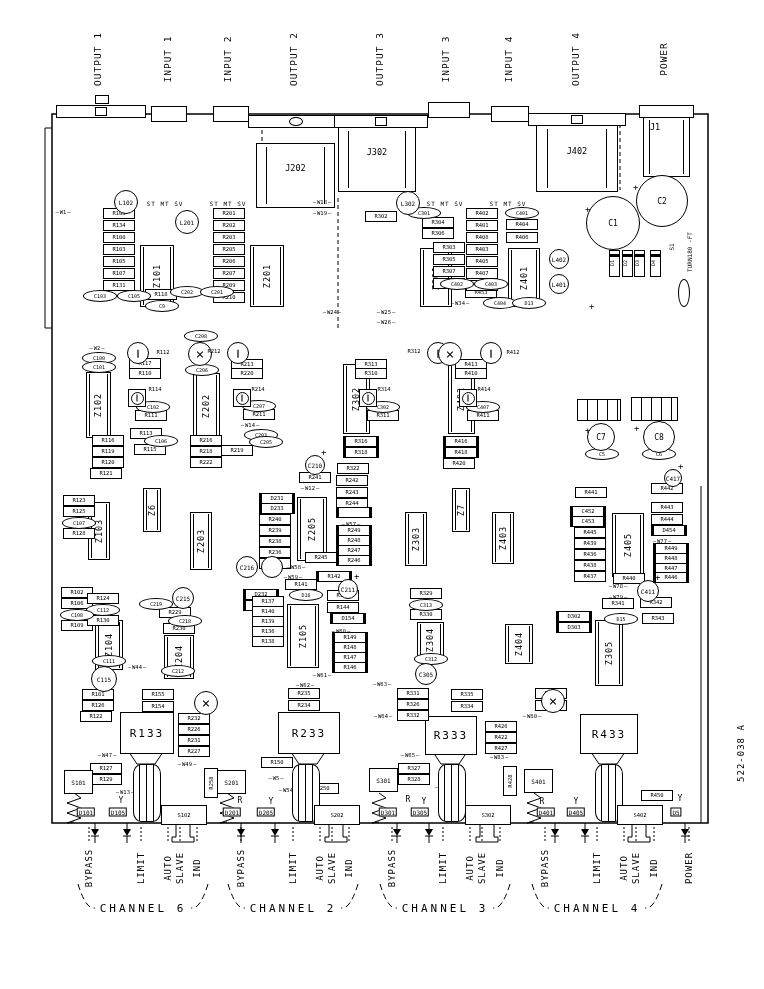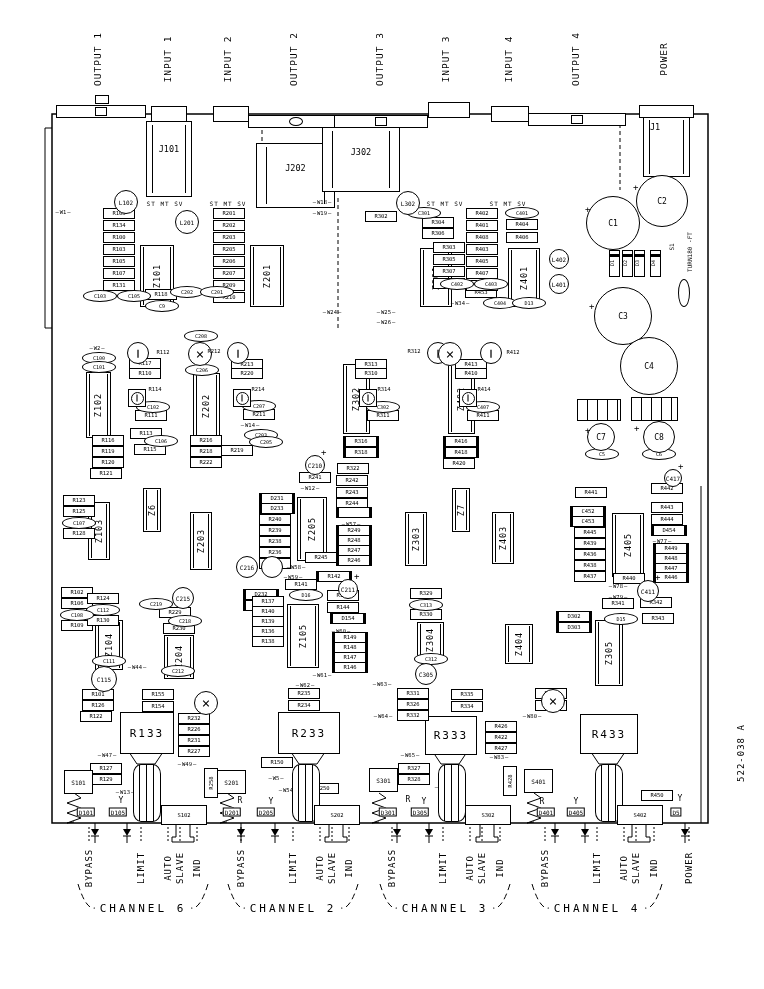--- a/index.html
+++ b/index.html
@@ -154,43 +154,43 @@
     <div class="toplbl" style="left: 167px; top: 59px;">INPUT 1</div>
     <div class="toplbl" style="left: 227px; top: 59px;">INPUT 2</div>
     <div class="toplbl" style="left: 293px; top: 59px;">OUTPUT 2</div>
     <div class="toplbl" style="left: 379px; top: 59px;">OUTPUT 3</div>
     <div class="toplbl" style="left: 445px; top: 59px;">INPUT 3</div>
     <div class="toplbl" style="left: 508px; top: 59px;">INPUT 4</div>
     <div class="toplbl" style="left: 575px; top: 59px;">OUTPUT 4</div>
     <div class="toplbl" style="left: 663px; top: 59px;">POWER</div>
     <div class="plate" style="left: 56px; top: 105px; width: 88px; height: 11px;"></div>
     <div class="pin" style="left: 95px; top: 107px; width: 10px; height: 7px;"></div>
-    <div class="conn" style="left: 146px; top: 121px; width: 44px; height: 74px;">
-      <div class="inner" style="left: 12%;"></div>
-      <div class="inner" style="right: 12%;"></div>
-      <div class="connlbl">J101</div>
-    </div>
     <div class="plate" style="left: 151px; top: 106px; width: 34px; height: 14px;"></div>
     <div class="plate" style="left: 213px; top: 106px; width: 34px; height: 14px;"></div>
     <div class="conn" style="left: 256px; top: 143px; width: 77px; height: 63px;">
       <div class="inner" style="left: 12%;"></div>
       <div class="inner" style="right: 12%;"></div>
       <div class="connlbl">J202</div>
     </div>
     <div class="plate" style="left: 248px; top: 115px; width: 93px; height: 11px;"></div>
     <div class="pin" style="border-radius: 50%; left: 288.5px; top: 117px; width: 12px; height: 7px;"></div>
-    <div class="conn" style="left: 322px; top: 127px; width: 76px; height: 63px;">
+    <div class="conn" style="left: 338px; top: 127px; width: 76px; height: 63px;">
       <div class="inner" style="left: 12%;"></div>
       <div class="inner" style="right: 12%;"></div>
       <div class="connlbl">J302</div>
     </div>
     <div class="plate" style="left: 334px; top: 115px; width: 92px; height: 11px;"></div>
     <div class="pin" style="left: 375px; top: 117px; width: 10px; height: 7px;"></div>
     <div class="plate" style="left: 428px; top: 102px; width: 40px; height: 14px;"></div>
     <div class="plate" style="left: 491px; top: 106px; width: 36px; height: 14px;"></div>
+    <div class="conn" style="left: 536px; top: 125px; width: 80px; height: 65px;">
+      <div class="inner" style="left: 12%;"></div>
+      <div class="inner" style="right: 12%;"></div>
+      <div class="connlbl">J402</div>
+    </div>
     <div class="plate" style="left: 528px; top: 113px; width: 96px; height: 11px;"></div>
     <div class="pin" style="left: 571px; top: 115px; width: 10px; height: 7px;"></div>
     <div class="conn" style="left: 643px; top: 117px; width: 45px; height: 58px;">
       <div class="inner" style="left: 12%;"></div>
       <div class="inner" style="right: 12%;"></div>
       <div class="connlbl" style="top: 4px; text-align: left; padding-left: 6px;">J1</div>
     </div>
     <div class="plate" style="left: 639px; top: 105px; width: 53px; height: 11px;"></div>
     <div class="stlbl" style="left: 165px; top: 203px;">ST MT SV</div>
     <div class="stlbl" style="left: 228px; top: 203px;">ST MT SV</div>
@@ -476,22 +476,20 @@
     <div class="plus" style="left: 655px; top: 574px;">+</div>
     <div class="cir" style="left: 664px; top: 469px; width: 16px; height: 16px;">C417</div>
     <div class="plus" style="left: 678px; top: 463px;">+</div>
     <div class="cir" style="left: 172px; top: 587px; width: 20px; height: 20px;">C215</div>
     <div class="cir" style="left: 236px; top: 556px; width: 20px; height: 20px;">C216</div>
     <div class="cir" style="left: 261px; top: 556px; width: 20px; height: 20px;"></div>
     <div class="cir" style="left: 91px; top: 666px; width: 24px; height: 24px;">C115</div>
     <div class="cir" style="left: 415px; top: 663px; width: 20px; height: 20px;">C305</div>
     <div class="bigcap" style="left: 586px; top: 196px; width: 52px; height: 52px;">C1</div>
     <div class="bigcap" style="left: 636px; top: 175px; width: 50px; height: 50px;">C2</div>
-    <div class="bigcap" style="left: 594px; top: 287px; width: 56px; height: 56px;">C3</div>
-    <div class="bigcap" style="left: 620px; top: 337px; width: 56px; height: 56px;">C4</div>
     <div class="bigcap" style="left: 587px; top: 423px; width: 26px; height: 26px;">C7</div>
     <div class="bigcap" style="left: 643px; top: 421px; width: 30px; height: 30px;">C8</div>
     <div class="plus" style="left: 585px; top: 206px;">+</div>
     <div class="plus" style="left: 633px; top: 184px;">+</div>
     <div class="plus" style="left: 589px; top: 303px;">+</div>
     <div class="plus" style="left: 585px; top: 427px;">+</div>
     <div class="plus" style="left: 634px; top: 425px;">+</div>
     <div class="trim" style="left: 127px; top: 342px; width: 20px; height: 20px;">∥</div>
     <div class="trim" style="left: 227px; top: 342px; width: 20px; height: 20px;">∥</div>
     <div class="trim" style="left: 427px; top: 342px; width: 20px; height: 20px;">∥</div>

